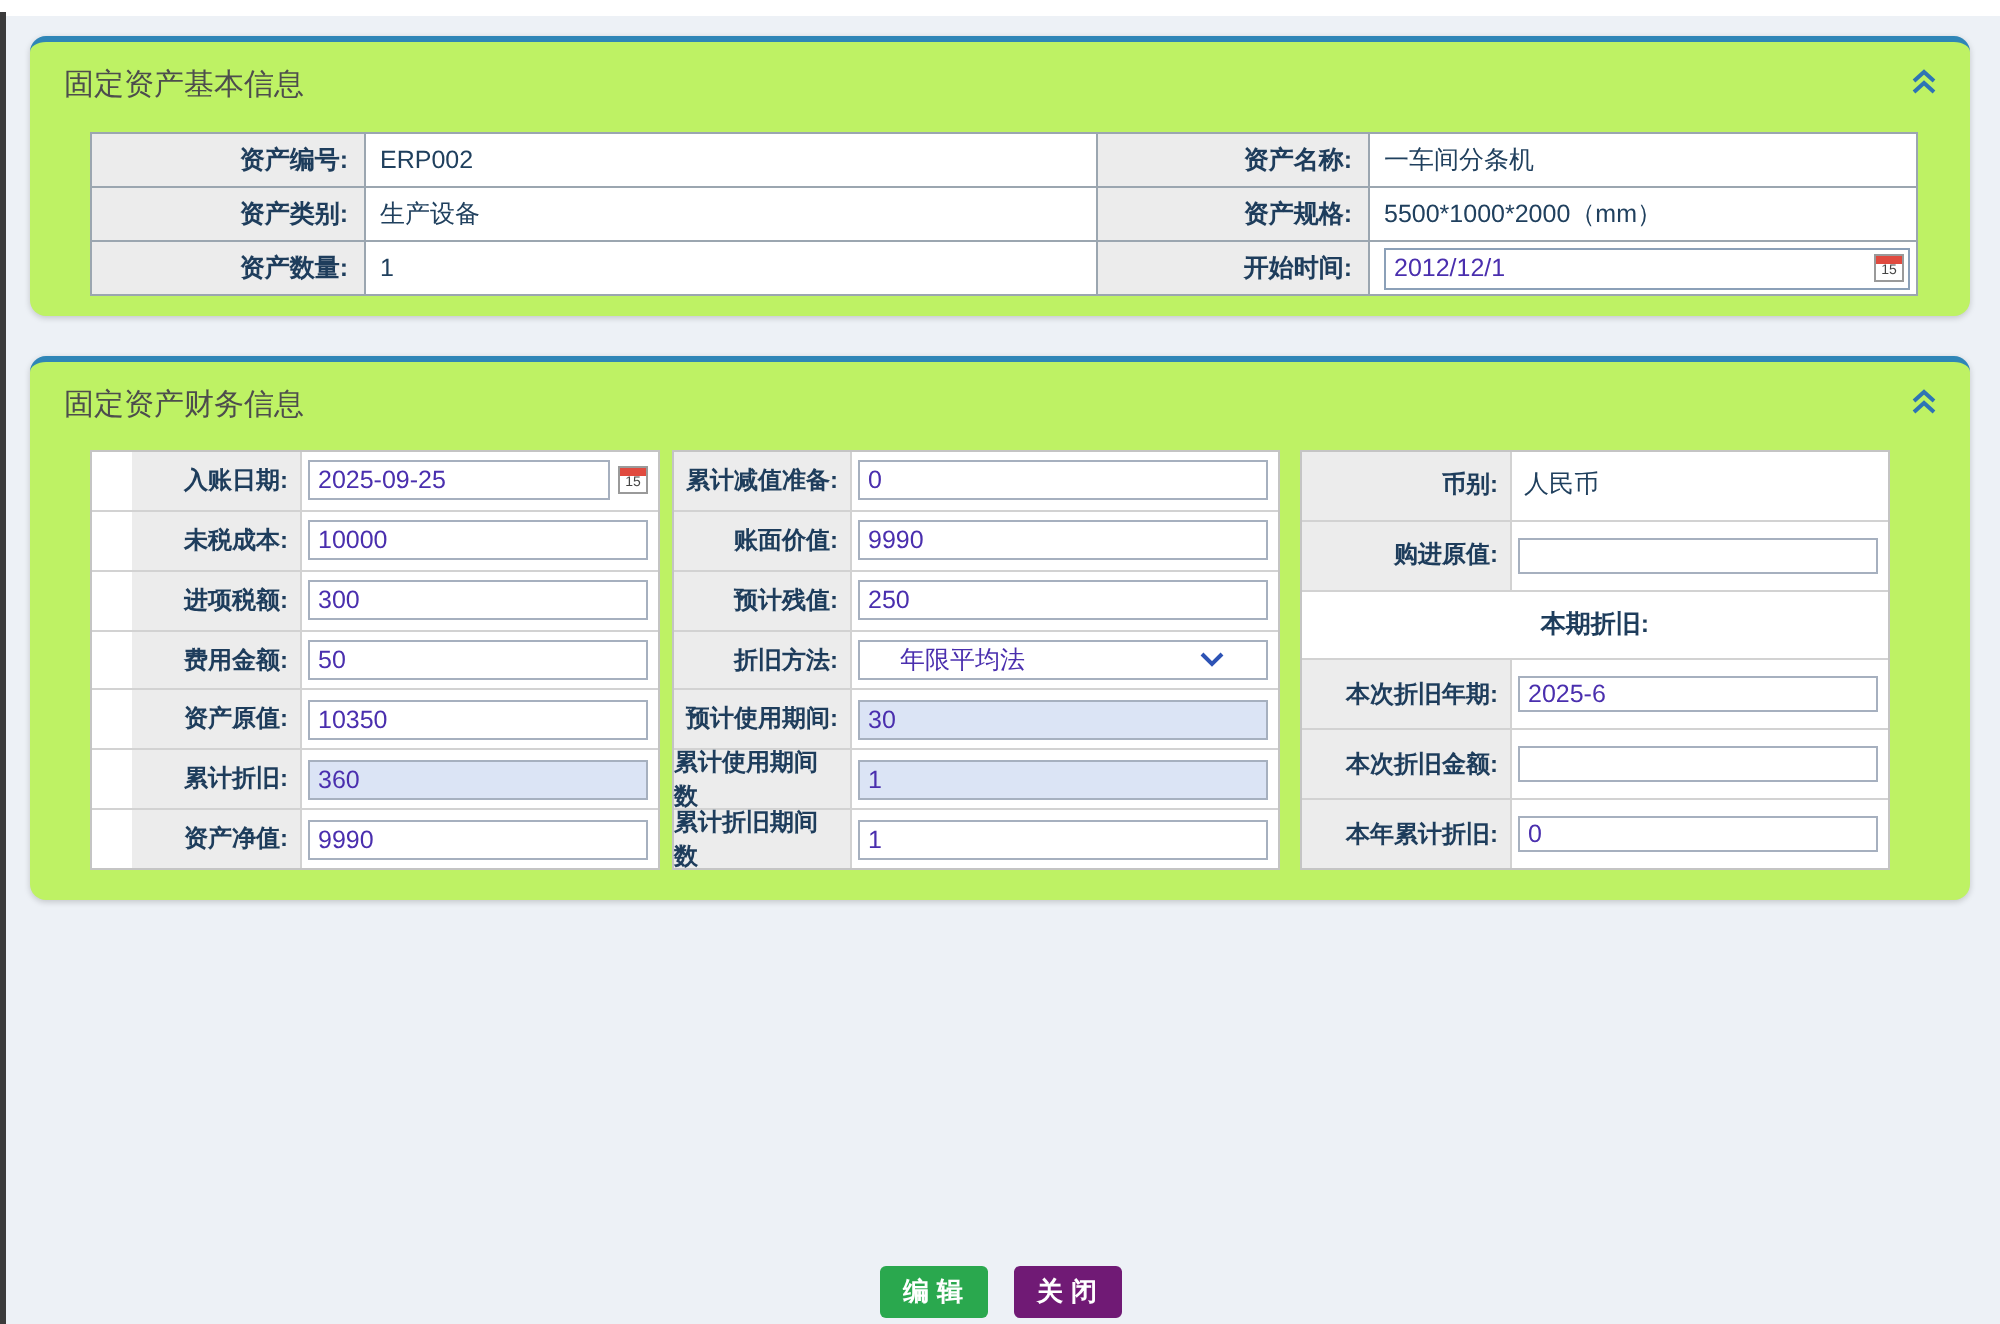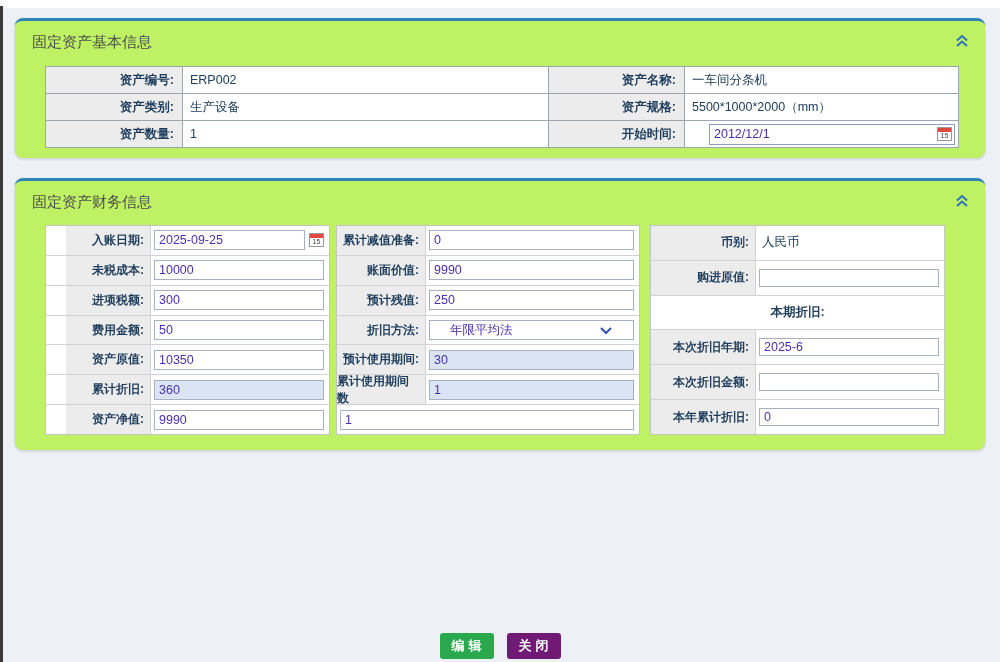--- a/index.html
+++ b/index.html
@@ -17,21 +17,21 @@
   .collapse { position:absolute; right:14px; top:12px; width:18px; height:16px; cursor:pointer; }
 
   
   table.basic { position:absolute; left:30px; top:45px; border-collapse:collapse; table-layout:fixed; }
   table.basic td { border:1px solid #9ba6b0; height:27px; font-size:12.5px; overflow:hidden; }
   td.lbl { background:#ececec; text-align:right; padding-right:8px; font-weight:bold;
     color:#1e3d5c; font-size:12px; }
   td.val { background:#fff; padding-left:7px; color:#20405e; }
 
   .date-wrap { display:flex; align-items:center; border:1px solid #8ba0b8; background:#fff;
-    height:21px; margin:0 3px 0 17px; padding:0 2px 0 0; }
+    height:21px; margin:0 3px 0 0; padding:0 2px 0 0; }
   .date-wrap input { flex:1; border:none; outline:none; font-size:12.5px; color:#4a2fae;
     padding-left:4px; min-width:0; background:transparent;
     font-family:"Liberation Sans","DejaVu Sans",sans-serif; }
   .cal { width:15px; height:14px; border:1px solid #9a9a9a; background:#fff; flex:0 0 15px;
     display:flex; flex-direction:column; cursor:pointer; }
   .cal-top { height:4px; background:#e04a3f; }
   .cal-num { flex:1; font-size:7px; line-height:8px; text-align:center; color:#444; }
 
   
   .group { position:absolute; top:44px; height:210px; border:1px solid #c4c4c4; background:#fff;
@@ -219,20 +219,21 @@
           <input class="g-input ro" readonly="" value="30" style="">
         </div>
     </div>
     <div class="g-row">
       <div class="g-lbl">累计使用期间数</div>
       <div class="g-val">
           <input class="g-input ro" readonly="" value="1" style="">
         </div>
     </div>
     <div class="g-row">
+      <div class="g-lbl">累计折旧期间数</div>
       <div class="g-val">
           <input class="g-input" value="1" style="">
         </div>
     </div>
   </div>
 
   <div class="group g3">
     <div class="g-row">
       <div class="g-lbl">币别:</div>
       <div class="g-val">

